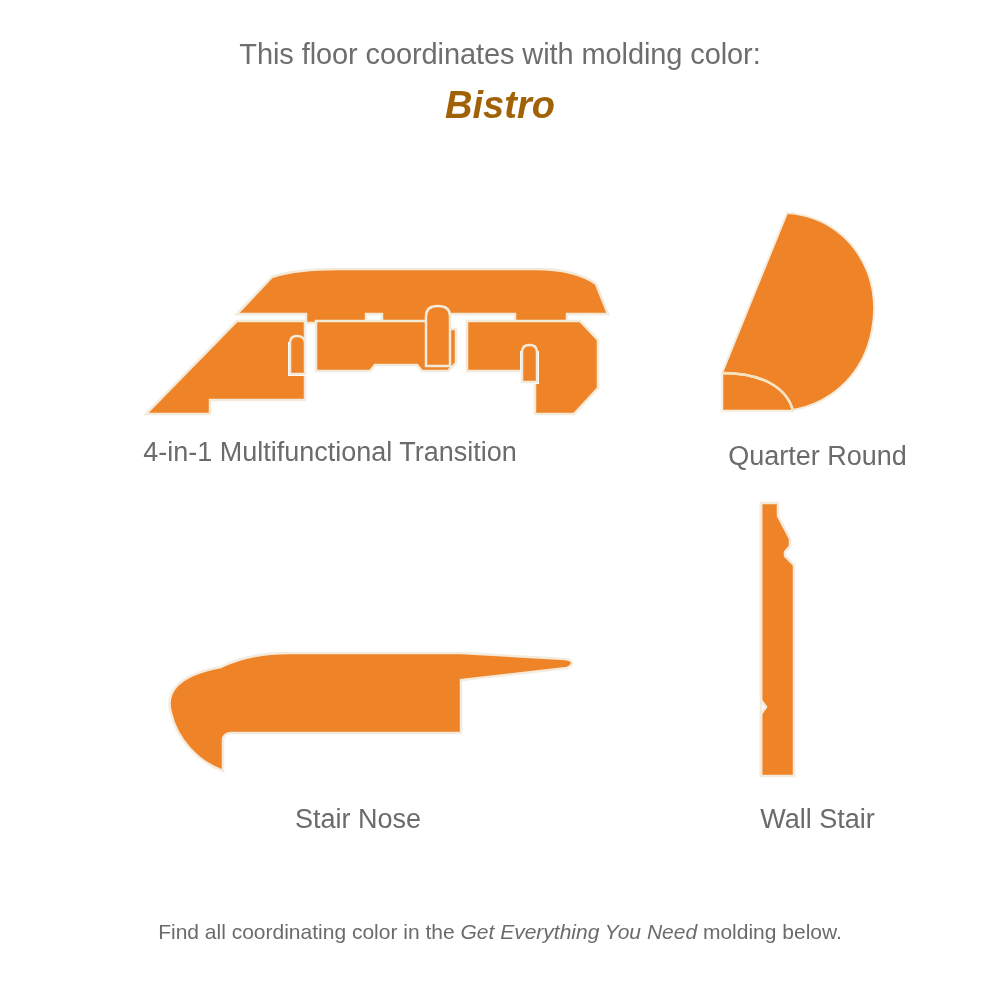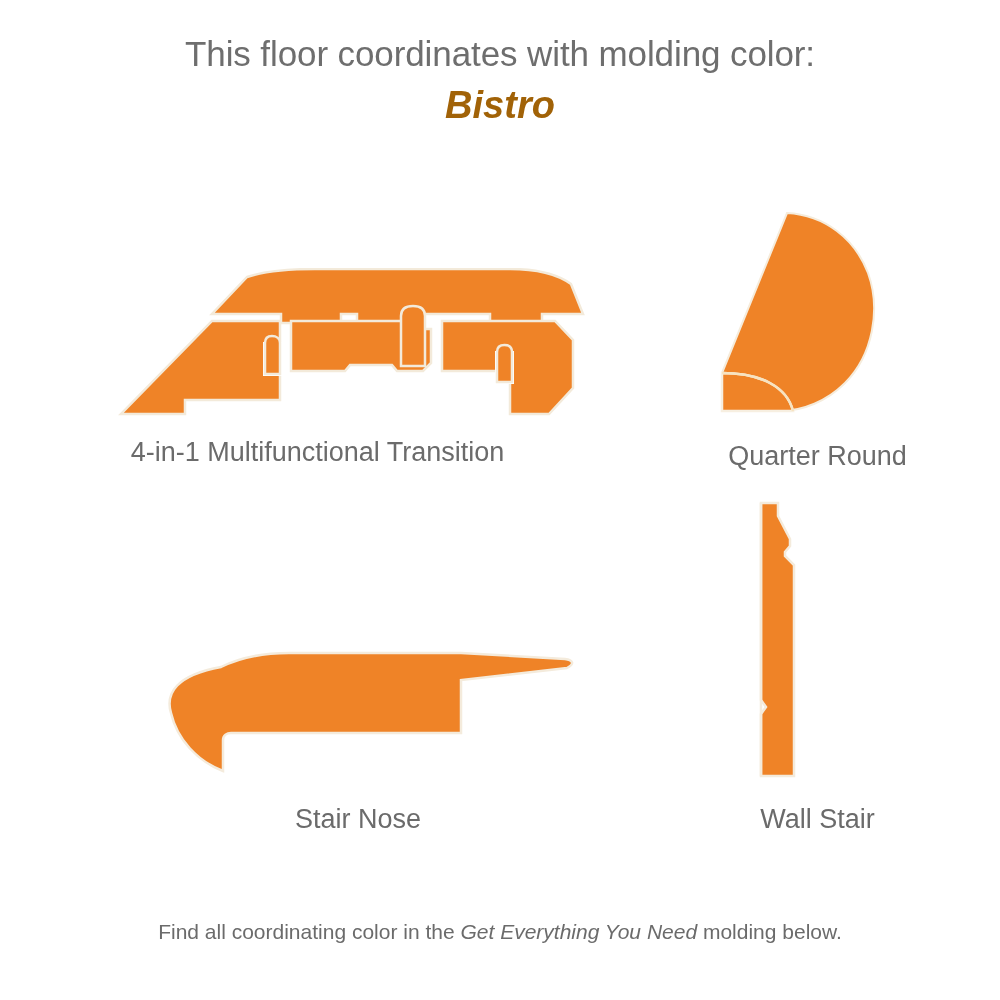--- a/index.html
+++ b/index.html
@@ -22,21 +22,21 @@
 
   
   .header {
     position: absolute;
     left: 0;
     top: 34px;
     width: 1000px;
     text-align: center;
   }
   .header-line1 {
-    font-size: 35px;
+    font-size: 29px;
     color: #6e6e6e;
     letter-spacing: -0.1px;
     line-height: 40px;
     white-space: nowrap;
   }
   .header-line2 {
     margin-top: 9px;
     font-size: 38px;
     font-weight: bold;
     font-style: italic;
@@ -58,21 +58,21 @@
     left: 0;
     width: 100%;
     text-align: center;
     font-size: 27px;
     color: #6b6b6b;
     white-space: nowrap;
     line-height: 32px;
   }
 
   
-  #cell-transition { left: 0px;   top: 260px; width: 635px; }
+  #cell-transition { left: 0px;   top: 260px; width: 635px; padding-left: 25px; }
   #cell-transition .cell-art   { height: 165px; }
   #cell-transition .cell-label { top: 176px; }
 
   #cell-quarter-round { left: 635px; top: 200px; width: 365px; }
   #cell-quarter-round .cell-art   { height: 225px; }
   #cell-quarter-round .cell-label { top: 240px; }
 
   #cell-stair-nose { left: 0px; top: 630px; width: 700px; padding-left: 16px; }
   #cell-stair-nose .cell-art   { height: 160px; }
   #cell-stair-nose .cell-label { top: 173px; }

